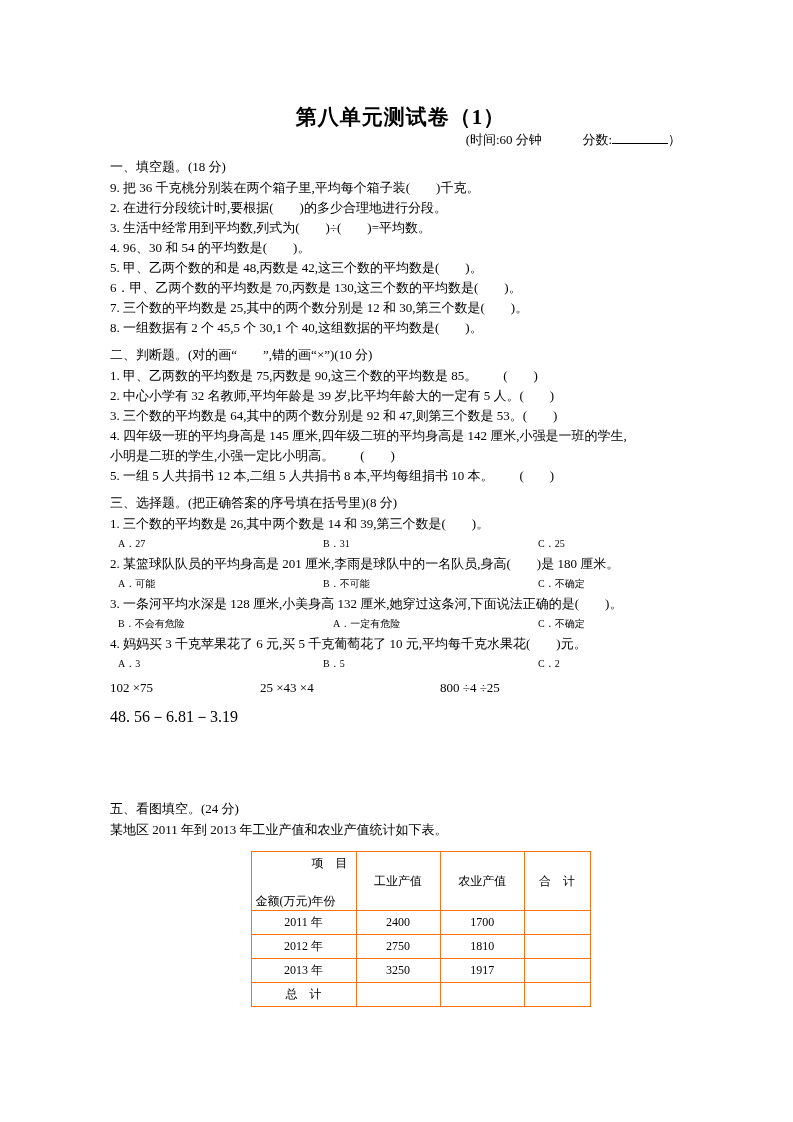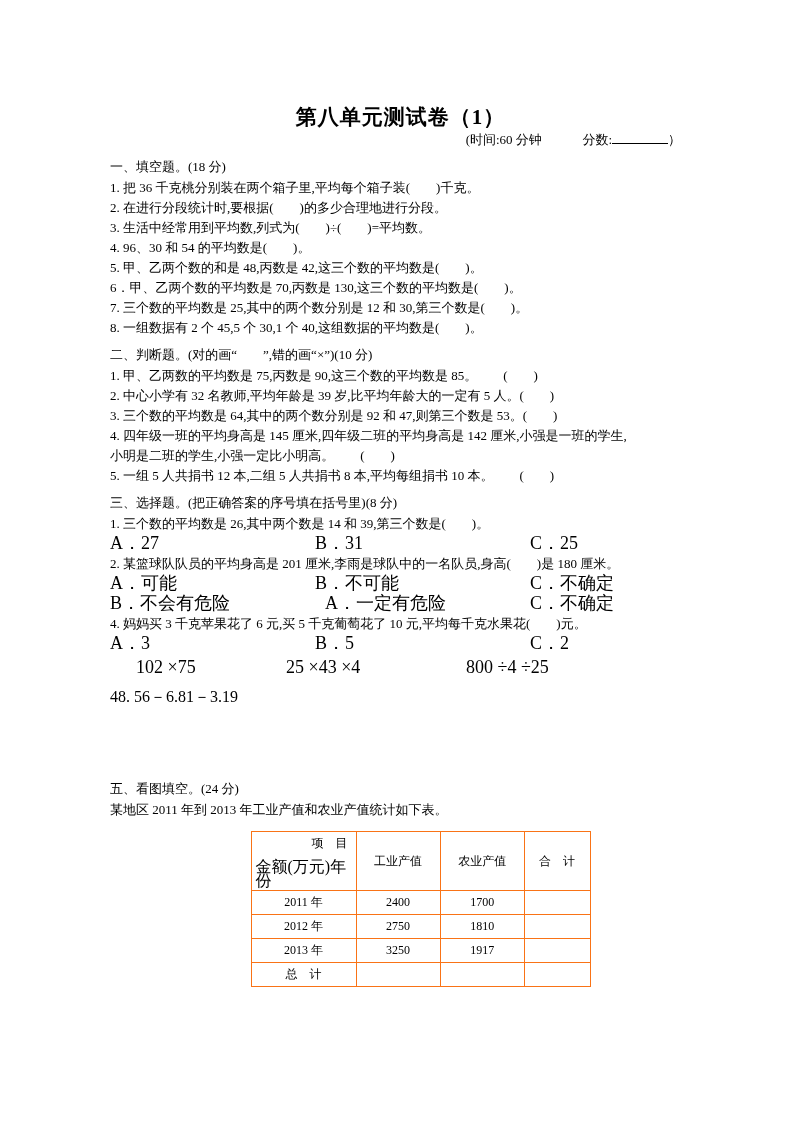--- a/index.html
+++ b/index.html
@@ -47,35 +47,34 @@
     margin-top: 9px;
     margin-bottom: 2px;
   }
   .q {
     font-size: 13px;
     line-height: 19px;
     margin: 1px 0;
   }
   .choices {
     display: flex;
-    font-size: 18px;
+    font-size: 10px;
     line-height: 19px;
-    margin: 1px 0;
+    margin: 1px 8px;
     justify-content: space-between;
   }
   .choices .opt { }
   .choices .opt.a { width: 205px; }
   .choices .opt.b { width: 215px; }
   .choices .opt.c { flex: 1; }
   .calc-row {
     display: flex;
-    font-size: 18px;
+    font-size: 13px;
     line-height: 21px;
     margin-top: 4px;
-    margin-left: 26px;
   }
   .calc-row .c1 { width: 150px; }
   .calc-row .c2 { width: 180px; }
   .calc-row .c3 { flex: 1; }
   .calc-single {
     font-size: 16px;
     line-height: 21px;
     margin-top: 8px;
   }
   .big-gap { height: 64px; }
@@ -106,41 +105,41 @@
   .diag-cell .t1 {
     position: absolute;
     right: 8px;
     top: 3px;
     font-size: 12px;
   }
   .diag-cell .t2 {
     position: absolute;
     left: 4px;
     bottom: 2px;
-    font-size: 16px;
+    font-size: 12px;
     width: 96px;
     text-align: left;
     line-height: 14px;
   }
 </style>
 </head>
 <body>
 
 <div class="page">
 
   <div class="doc-title">第八单元测试卷（1）</div>
 
   <div class="meta-line">
     <span>(时间:60 分钟</span>
     <span class="gap"></span>
     <span>分数:</span><span class="underline-blank"></span><span>）</span>
   </div>
 
   <div class="section-head">一、填空题。(18 分)</div>
-  <div class="q">1. 把 36 千克桃分别装在两个箱子里,平均每个箱子装(　　)千克。</div>
+  <div class="q">9. 把 36 千克桃分别装在两个箱子里,平均每个箱子装(　　)千克。</div>
   <div class="q">2. 在进行分段统计时,要根据(　　)的多少合理地进行分段。</div>
   <div class="q">3. 生活中经常用到平均数,列式为(　　)÷(　　)=平均数。</div>
   <div class="q">4. 96、30 和 54 的平均数是(　　)。</div>
   <div class="q">5. 甲、乙两个数的和是 48,丙数是 42,这三个数的平均数是(　　)。</div>
   <div class="q">6．甲、乙两个数的平均数是 70,丙数是 130,这三个数的平均数是(　　)。</div>
   <div class="q">7. 三个数的平均数是 25,其中的两个数分别是 12 和 30,第三个数是(　　)。</div>
   <div class="q">8. 一组数据有 2 个 45,5 个 30,1 个 40,这组数据的平均数是(　　)。</div>
 
   <div class="section-head">二、判断题。(对的画“　　”,错的画“×”)(10 分)</div>
   <div class="q">1. 甲、乙两数的平均数是 75,丙数是 90,这三个数的平均数是 85。　　(　　)</div>
@@ -159,20 +158,21 @@
     <span class="opt c">C．25</span>
   </div>
 
   <div class="q">2. 某篮球队队员的平均身高是 201 厘米,李雨是球队中的一名队员,身高(　　)是 180 厘米。</div>
   <div class="choices">
     <span class="opt a">A．可能</span>
     <span class="opt b">B．不可能</span>
     <span class="opt c">C．不确定</span>
   </div>
 
+  <div class="q">3. 一条河平均水深是 128 厘米,小美身高 132 厘米,她穿过这条河,下面说法正确的是(　　)。</div>
   <div class="choices">
     <span class="opt b">B．不会有危险</span>
     <span class="opt a">A．一定有危险</span>
     <span class="opt c">C．不确定</span>
   </div>
 
   <div class="q">4. 妈妈买 3 千克苹果花了 6 元,买 5 千克葡萄花了 10 元,平均每千克水果花(　　)元。</div>
   <div class="choices">
     <span class="opt a">A．3</span>
     <span class="opt b">B．5</span>

